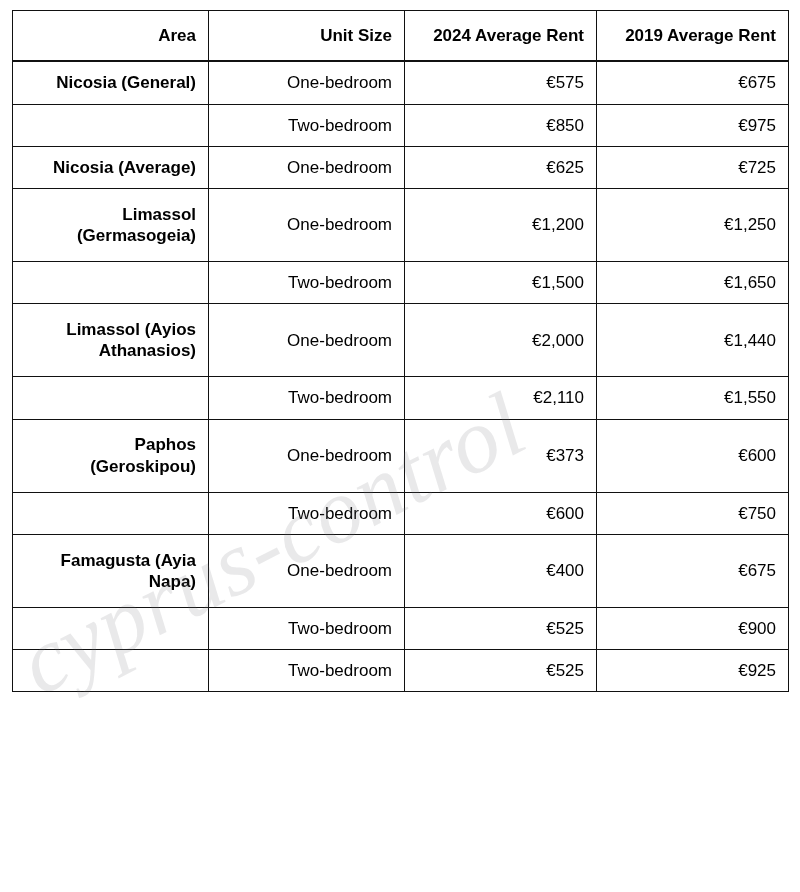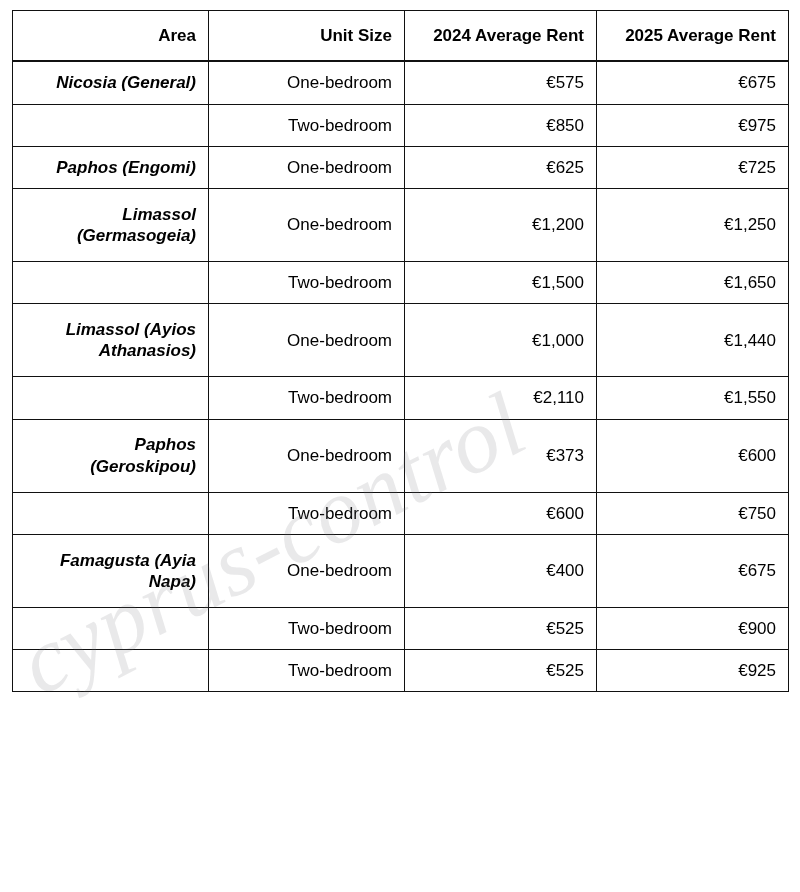--- a/index.html
+++ b/index.html
@@ -73,21 +73,20 @@
     padding-bottom: 14px;
     border-bottom-width: 2px;
   }
   col.c-area { width: 196px; }
   col.c-unit { width: 196px; }
   col.c-2024 { width: 192px; }
   col.c-2025 { width: 192px; }
 
   td.area-cell {
     font-weight: bold;
-    font-style: italic;
   }
   td.empty-cell {
     font-weight: bold;
   }
   .tall td { height: 52px; }
 </style>
 </head>
 <body>
 
 <div class="page">
@@ -97,58 +96,58 @@
       <col class="c-area">
       <col class="c-unit">
       <col class="c-2024">
       <col class="c-2025">
     </colgroup>
     <thead>
       <tr>
         <th>Area</th>
         <th>Unit Size</th>
         <th>2024 Average Rent</th>
-        <th>2025 Average Rent</th>
+        <th>2019 Average Rent</th>
       </tr>
     </thead>
     <tbody>
       <tr>
         <td class="area-cell">Nicosia (General)</td>
         <td>One-bedroom</td>
         <td>€575</td>
         <td>€675</td>
       </tr>
       <tr>
         <td class="empty-cell"></td>
         <td>Two-bedroom</td>
         <td>€850</td>
         <td>€975</td>
       </tr>
       <tr>
-        <td class="area-cell">Paphos (Engomi)</td>
+        <td class="area-cell">Nicosia (Average)</td>
         <td>One-bedroom</td>
         <td>€625</td>
         <td>€725</td>
       </tr>
       <tr class="tall">
         <td class="area-cell">Limassol (Germasogeia)</td>
         <td>One-bedroom</td>
         <td>€1,200</td>
         <td>€1,250</td>
       </tr>
       <tr>
         <td class="empty-cell"></td>
         <td>Two-bedroom</td>
         <td>€1,500</td>
         <td>€1,650</td>
       </tr>
       <tr class="tall">
         <td class="area-cell">Limassol (Ayios Athanasios)</td>
         <td>One-bedroom</td>
-        <td>€1,000</td>
+        <td>€2,000</td>
         <td>€1,440</td>
       </tr>
       <tr>
         <td class="empty-cell"></td>
         <td>Two-bedroom</td>
         <td>€2,110</td>
         <td>€1,550</td>
       </tr>
       <tr class="tall">
         <td class="area-cell">Paphos (Geroskipou)</td>

